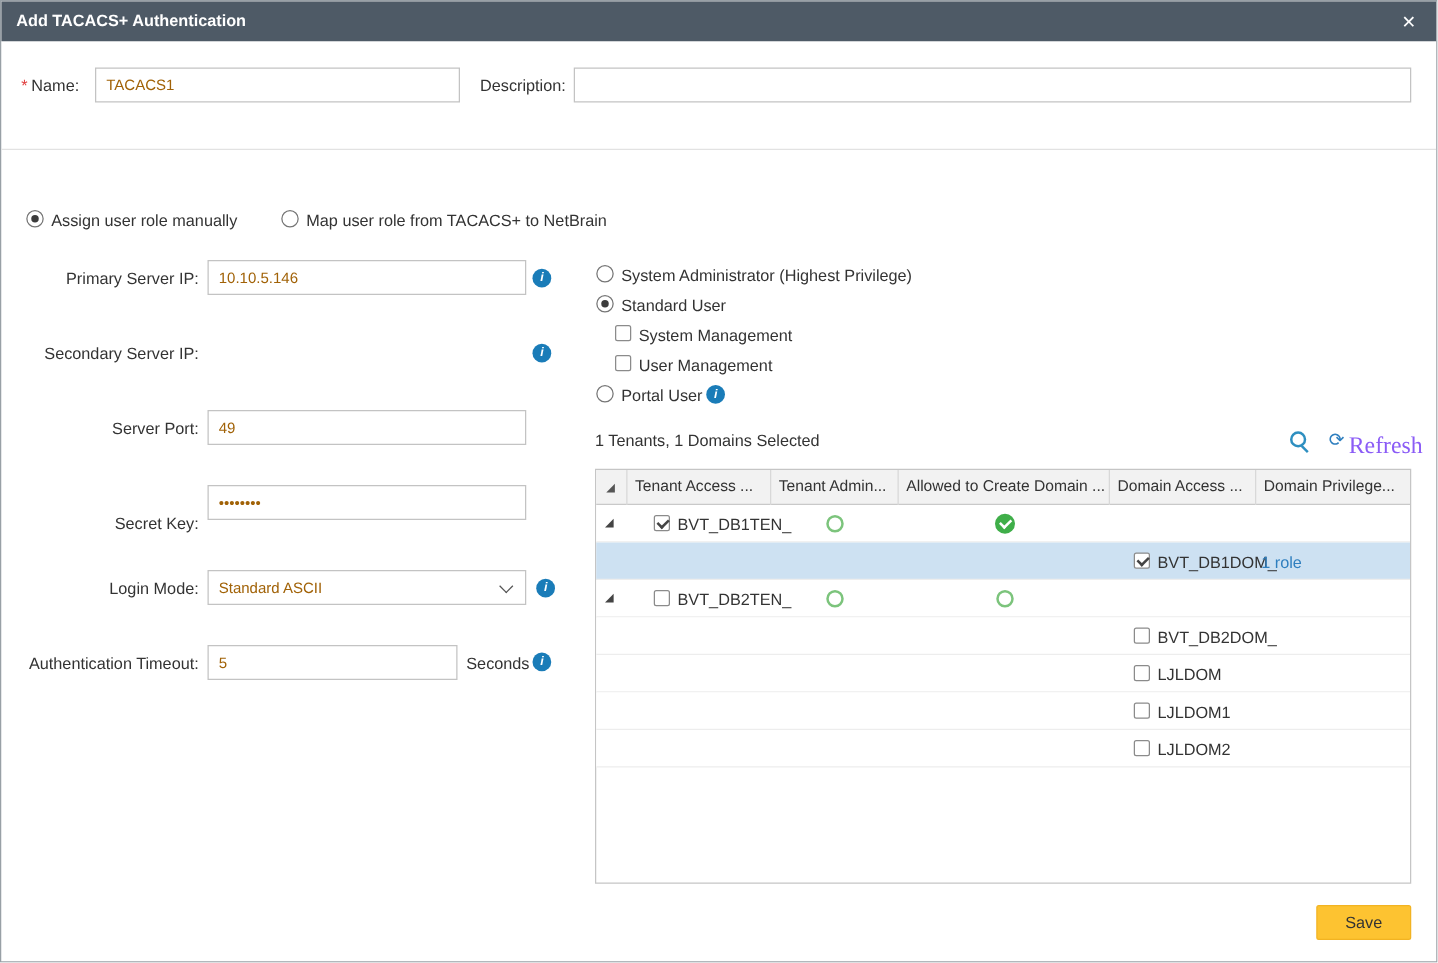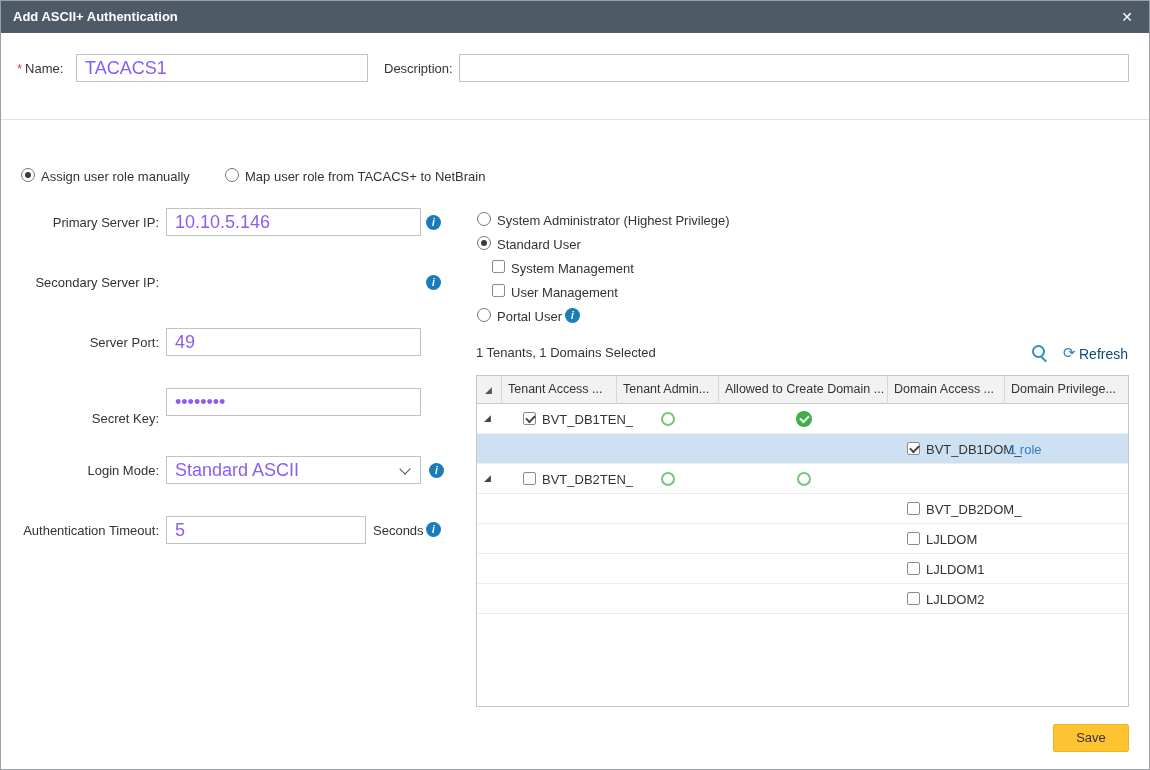--- a/index.html
+++ b/index.html
@@ -8,21 +8,21 @@
 
   .titlebar { position:absolute; top:0; left:0; right:0; height:32px; background:#4e5a66; color:#fff;
               font-size:13px; font-weight:600; line-height:32px; padding-left:12px; }
   .close { position:absolute; right:10px; top:0; width:24px; height:32px; line-height:32px; text-align:center;
            color:#fff; font-size:14px; font-weight:400; cursor:pointer; }
 
   .lbl { position:absolute; font-size:13px; color:#333; white-space:nowrap; }
   .lbl-r { position:absolute; left:0; width:158px; text-align:right; font-size:13px; color:#333; white-space:nowrap; }
   .req { color:#e03c3c; margin-right:3px; }
 
-  .inp { position:absolute; height:28px; border:1px solid #c3c3c3; background:#fff; font-size:18px; color:#8b5cf6;
+  .inp { position:absolute; height:28px; border:1px solid #c3c3c3; background:#fff; font-size:12px; color:#a16207;
          padding:0 8px; font-family:inherit; outline:none; }
   .search::placeholder { color:#9a9a9a; font-style:italic; }
 
   .divider { position:absolute; left:0; right:0; height:0; border-top:1px solid #e2e2e2; }
 
   .radio { position:absolute; width:14px; height:14px; border:1px solid #767676; border-radius:50%; background:#fff; }
   .radio.selected::after { content:""; position:absolute; left:3px; top:3px; width:6px; height:6px; border-radius:50%; background:#3c3c3c; }
 
   .cb { position:absolute; width:13px; height:13px; border:1px solid #8b8b8b; background:#fff; border-radius:2px; }
   .cb.checked::after { content:""; position:absolute; left:2px; top:2px; width:7px; height:4px;
@@ -32,21 +32,21 @@
           font-size:10px; font-weight:bold; font-style:italic; text-align:center; line-height:15px; }
 
   .chev { position:absolute; width:8px; height:8px; border-right:1px solid #555; border-bottom:1px solid #555; transform:rotate(45deg); }
 
   .mag { position:absolute; width:16px; height:16px; }
   .mag::before { content:""; position:absolute; left:1px; top:1px; width:9px; height:9px; border:2px solid #2e8fc0; border-radius:50%; }
   .mag::after { content:""; position:absolute; left:11px; top:12px; width:7px; height:2px; background:#2e8fc0;
                 transform:rotate(45deg); transform-origin:0 0; }
 
   .refresh-ic { position:absolute; color:#2f7fbf; font-size:15px; line-height:15px; }
-  .link { position:absolute; color:#0c4a6e; font-size:14px; white-space:nowrap; cursor:pointer; }
+  .link { position:absolute; color:#8b5cf6; font-size:19px; white-space:nowrap; cursor:pointer;font-family:Liberation Serif, serif; }
 
   .table { position:absolute; left:475px; top:374px; width:653px; height:332px; border:1px solid #c5c5c5; background:#fff; }
   .thead { position:absolute; left:0; top:0; width:651px; height:28px; background:#f2f2f2; border-bottom:1px solid #c9c9c9; }
   .th { position:absolute; top:0; height:28px; line-height:27px; font-size:12.5px; color:#333; padding-left:6px;
         border-right:1px solid #d8d8d8; white-space:nowrap; overflow:hidden; }
   .trow { position:absolute; left:0; width:651px; height:30px; border-bottom:1px solid #ededed; background:#fff; }
   .trow.selected { background:#cde1f2; }
   .cell-lbl { position:absolute; top:8px; font-size:13px; color:#333; white-space:nowrap; }
 
   .expander { position:absolute; left:7px; top:9px; font-size:9px; color:#444; line-height:11px; cursor:pointer; }
@@ -60,21 +60,21 @@
   .save-btn { position:absolute; left:1052px; top:723px; width:76px; height:28px; background:#fdc331;
               border:1px solid #f2b322; border-radius:2px; font-size:13px; color:#333; text-align:center;
               line-height:26px; cursor:pointer; }
 </style>
 </head>
 <body>
 
 <div class="dialog">
 
   <div class="titlebar">
-    <span>Add ASCII+ Authentication</span>
+    <span>Add TACACS+ Authentication</span>
     <span class="close">✕</span>
   </div>
 
   <div class="lbl" style="left:16px; top:60px;">
     <span class="req">*</span><span>Name:</span>
   </div>
   <input class="inp" style="left: 75px; top: 53px; width: 292px;" value="TACACS1">
   <div class="lbl" style="left:383px; top:60px;">Description:</div>
   <input class="inp" style="left: 458px; top: 53px; width: 670px;" value="">
 

